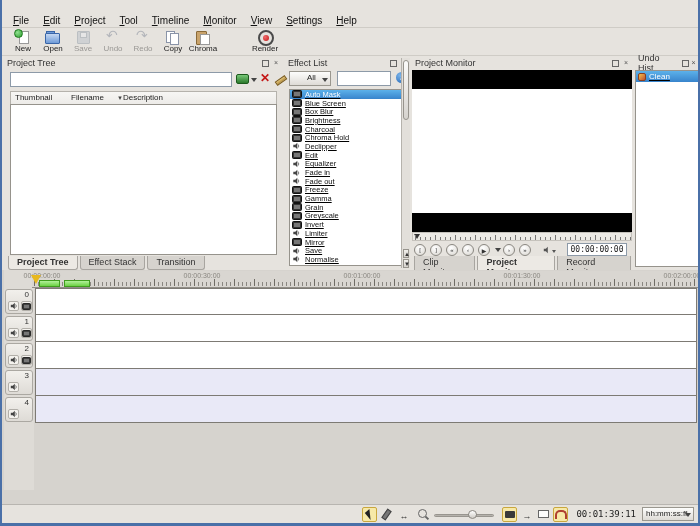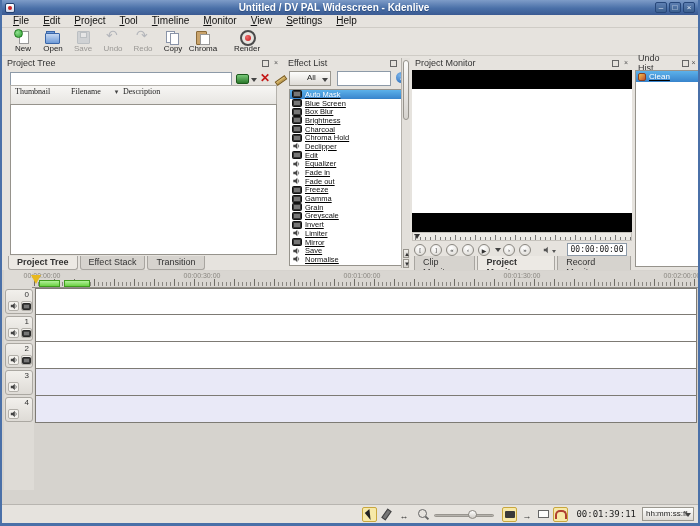--- a/index.html
+++ b/index.html
@@ -30,42 +30,42 @@
   .icon-open::before{content:"";position:absolute;left:2px;top:1px;width:7px;height:3px;background:#6f9bd8;border:1px solid #3a66a8;border-bottom:none;}
   .icon-open::after{content:"";position:absolute;left:1px;top:3px;width:13px;height:9px;background:linear-gradient(#c5d8f2,#6f9bd8);border:1px solid #3a66a8;border-radius:1px;}
   .icon-save::before{content:"";position:absolute;left:3px;top:1px;width:11px;height:11px;background:#adb8c4;border:1px solid #7d8a99;border-radius:1px;}
   .icon-save::after{content:"";position:absolute;left:6px;top:2px;width:5px;height:4px;background:#e6ecf2;border:1px solid #7d8a99;}
   .icon-undo::before{content:"↶";position:absolute;left:2px;top:-3px;font-size:14px;color:#6a7488;}
   .icon-redo::before{content:"↷";position:absolute;left:2px;top:-3px;font-size:14px;color:#6a7488;}
   .icon-copy::before{content:"";position:absolute;left:2px;top:1px;width:7px;height:10px;background:#fff;border:1px solid #8a94a8;}
   .icon-copy::after{content:"";position:absolute;left:6px;top:3px;width:7px;height:10px;background:#fff;border:1px solid #8a94a8;}
   .icon-paste::before{content:"";position:absolute;left:2px;top:1px;width:9px;height:12px;background:#c9a36b;border:1px solid #8a6a38;border-radius:1px;}
   .icon-paste::after{content:"";position:absolute;left:6px;top:4px;width:8px;height:9px;background:#fff;border:1px solid #999;}
-  .tb-btn.i-render{margin-left:14px;}
+  .tb-btn.i-render{margin-left:32px;}
   .icon-render::before{content:"";position:absolute;left:2px;top:0;width:12px;height:12px;border:2px solid #4a4a4a;border-radius:50%;}
   .icon-render::after{content:"";position:absolute;left:7px;top:5px;width:6px;height:6px;background:radial-gradient(circle at 35% 35%,#f06a6a,#c01818);border-radius:50%;}
   
   .dock{position:absolute;left:0;top:56px;right:0;height:214px;}
   .panel{position:absolute;top:1px;}
   .panel-header{height:12px;display:flex;align-items:center;font-size:9px;color:#333;padding:0 3px;}
   .ph-spacer{flex:1;}
   .ph-btn{width:8px;height:8px;font-size:7px;line-height:8px;text-align:center;color:#555;margin-left:3px;position:relative;}
   .ph-float::before{content:"";position:absolute;left:1px;top:1px;width:5px;height:5px;border:1px solid #666;}
   .white-box{background:#fff;border:1px solid #96938c;text-decoration:underline;}
   .ipt{background:#fff;border:1px solid #8d9aa8;font-size:9px;padding:0 2px;height:15px;}
   
   #pt-panel{left:2px;width:279px;height:198px;}
   #pt-search-row{position:absolute;left:0;top:14px;right:0;height:18px;}
   #pt-search{position:absolute;left:6px;top:1px;width:222px;}
   .addclip-icon{position:absolute;left:232px;top:3px;width:13px;height:10px;background:linear-gradient(#79c879,#2c7a2c);border:1px solid #1d5a1d;border-radius:2px;}
   .addclip-arrow{position:absolute;left:247px;top:7px;width:0;height:0;border-left:3px solid transparent;border-right:3px solid transparent;border-top:4px solid #444;}
   .delclip-icon{position:absolute;left:256px;top:0px;color:#c41818;font-size:12px;font-weight:bold;}
   .editclip-icon{position:absolute;left:270px;top:3px;width:11px;height:11px;}
   .editclip-icon::before{content:"";position:absolute;left:1px;top:4px;width:10px;height:3px;background:linear-gradient(#e8c87a,#b08a3a);border:1px solid #7a5a1a;transform:rotate(-35deg);}
-  #pt-cols{position:absolute;left:6px;right:6px;top:28px;height:24px;background:linear-gradient(#f7f6f4,#e4e2de);border:1px solid #b5b2ac;font-family:Liberation Serif, serif;}
+  #pt-cols{position:absolute;left:6px;right:6px;top:34px;height:24px;background:linear-gradient(#f7f6f4,#e4e2de);border:1px solid #b5b2ac;}
   .pt-col{position:absolute;top:1px;font-size:8px;color:#222;}
   .pt-col .sort-arrow{display:none;font-size:7px;color:#444;}
   .pt-col.sort .sort-arrow{display:inline;}
   #pt-list{position:absolute;left:6px;right:6px;top:47px;bottom:0;}
   
   .dock-tabs{position:absolute;display:flex;font-size:9px;}
   .dock-tab{padding:1px 8px 2px;background:#d6d3ce;border:1px solid #a8a5a0;border-top:none;border-radius:0 0 3px 3px;margin-right:2px;color:#333;}
   .dock-tab.active{background:#ece9e4;font-weight:bold;}
   #pt-tabs{left:4px;top:199px;}
   
@@ -150,27 +150,20 @@
   .slider .handle{position:absolute;left:34px;top:2px;width:9px;height:9px;border-radius:50%;background:linear-gradient(#fff,#cfccc6);border:1px solid #8a8781;}
   #sb-timecode{font-family:"DejaVu Sans Mono",monospace;font-size:9px;color:#222;margin:0 6px 0 8px;}
   #sb-format{position:relative;width:52px;height:14px;background:linear-gradient(#fdfdfc,#dedbd6);border:1px solid #9a978f;font-size:8px;color:#222;padding:1px 10px 0 3px;}
   #sb-format .c-arrow{position:absolute;right:2px;top:5px;width:0;height:0;border-left:3px solid transparent;border-right:3px solid transparent;border-top:4px solid #444;}
 </style>
 </head>
 <body>
 
 <div class="window">
 
-  <div class="titlebar">
-    <div class="app-icon"></div>
-    <div class="title-text">Untitled / DV PAL Widescreen - Kdenlive</div>
-    <div class="winbtn">–</div>
-    <div class="winbtn">□</div>
-    <div class="winbtn">×</div>
-  </div>
 
   <div class="menubar">
 
   <div class="menu-item">File</div>
       <div class="menu-item">Edit</div>
       <div class="menu-item">Project</div>
       <div class="menu-item">Tool</div>
       <div class="menu-item">Timeline</div>
       <div class="menu-item">Monitor</div>
       <div class="menu-item">View</div>

